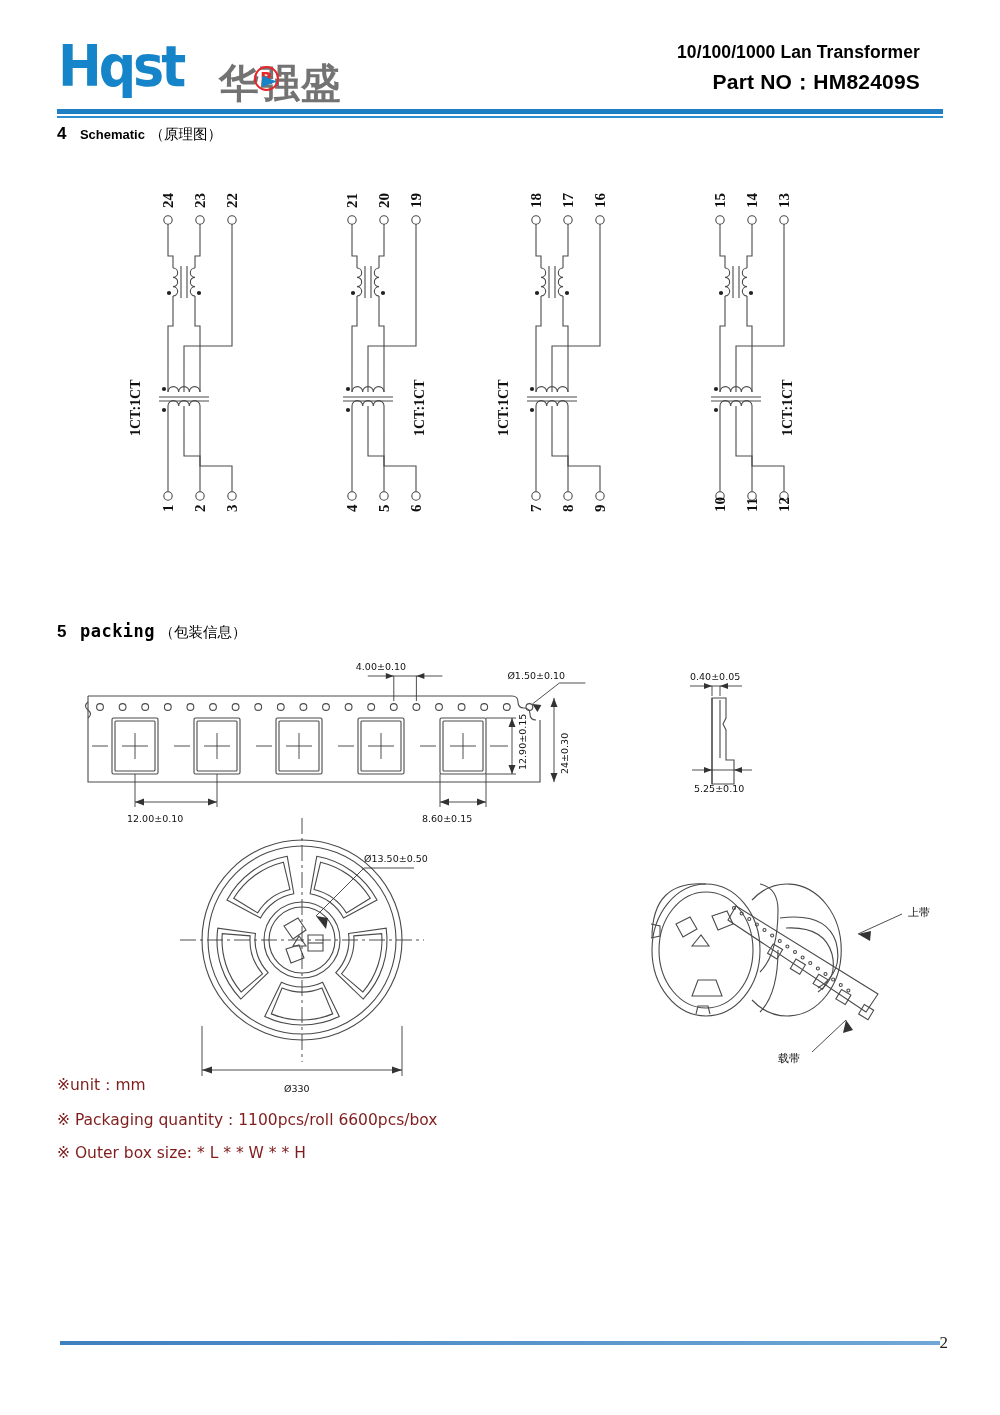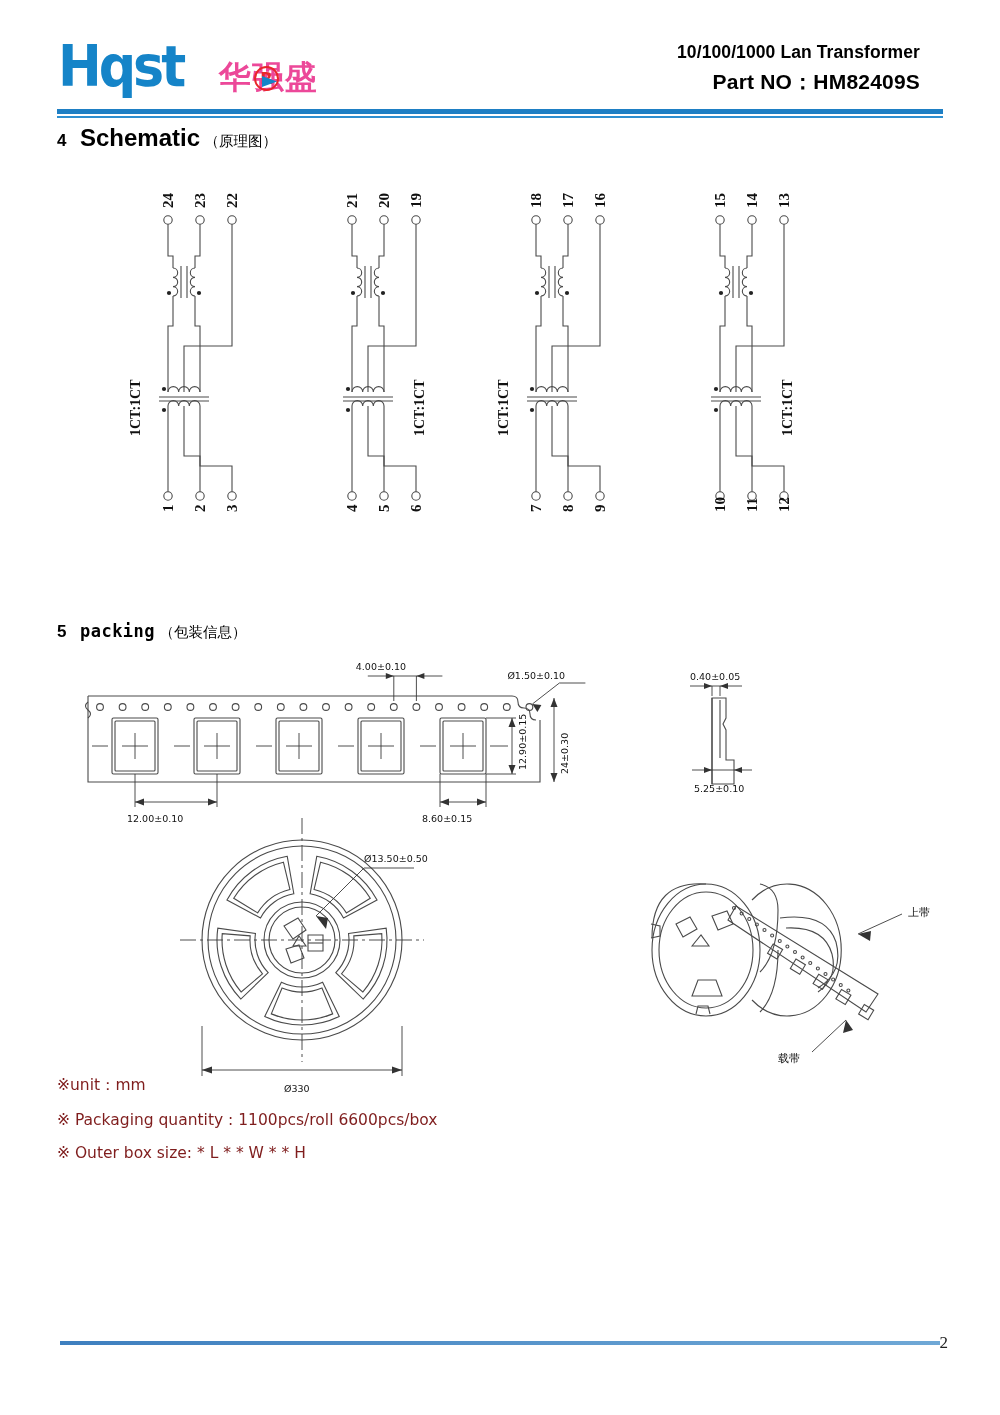--- a/index.html
+++ b/index.html
@@ -36,21 +36,21 @@
     position:absolute; left:196px; top:30px;
     width:25px; height:25px; border:2.5px solid #E8262A; border-radius:50%;
     color:#E8262A; font-size:16px; font-weight:700; line-height:21px; text-align:center;
     font-family:"DejaVu Sans", sans-serif;
   }
   #logo-arrow {
     position:absolute; left:120px; top:36px; width:100px; height:16px;
   }
   #logo-cn {
     font-family:"DejaVu Sans", sans-serif;
-    font-weight:700; font-size:32px; color:#ec4899;
+    font-weight:700; font-size:40px; color:#737373;
     margin-left:38px; margin-top:20px; letter-spacing:1px;
     white-space:nowrap;
   }
   #header-right {
     position:absolute; right:80px; top:42px; text-align:right;
     font-family:"Liberation Sans", sans-serif;
   }
   #hdr-line1 { font-size:17.5px; font-weight:700; letter-spacing:0.1px; }
   #hdr-line2 { font-size:21px; font-weight:700; margin-top:5px; letter-spacing:0.2px;text-align:right; }
   #hdr-rule-thick {
@@ -61,21 +61,21 @@
     position:absolute; left:57px; top:116px; width:886px; height:2px;
     background:#2E8FD0;
   }
 
   
   .sec-title {
     position:absolute; font-family:"Liberation Sans", sans-serif;
     white-space:nowrap;
   }
   .sec-num { font-size:17px; font-weight:700; }
-  .sec-en  { font-size:24px; font-weight:700; }
+  .sec-en  { font-size:13px; font-weight:700; }
   .sec-cn  { font-size:14.5px; font-weight:400; font-family:"DejaVu Sans", sans-serif; }
   #sec4 { left:57px; top:124px; }
   #sec5 { left:57px; top:621px; }
   #sec5 .sec-en { font-family:"DejaVu Sans Mono","DejaVu Sans",monospace; font-size:17px; letter-spacing:0.5px;}
 
   
   #schematic { position:absolute; left:0px; top:168px; width:1000px; height:380px; }
 
   
   #packing { position:absolute; left:0px; top:650px; width:1000px; height:420px; }

